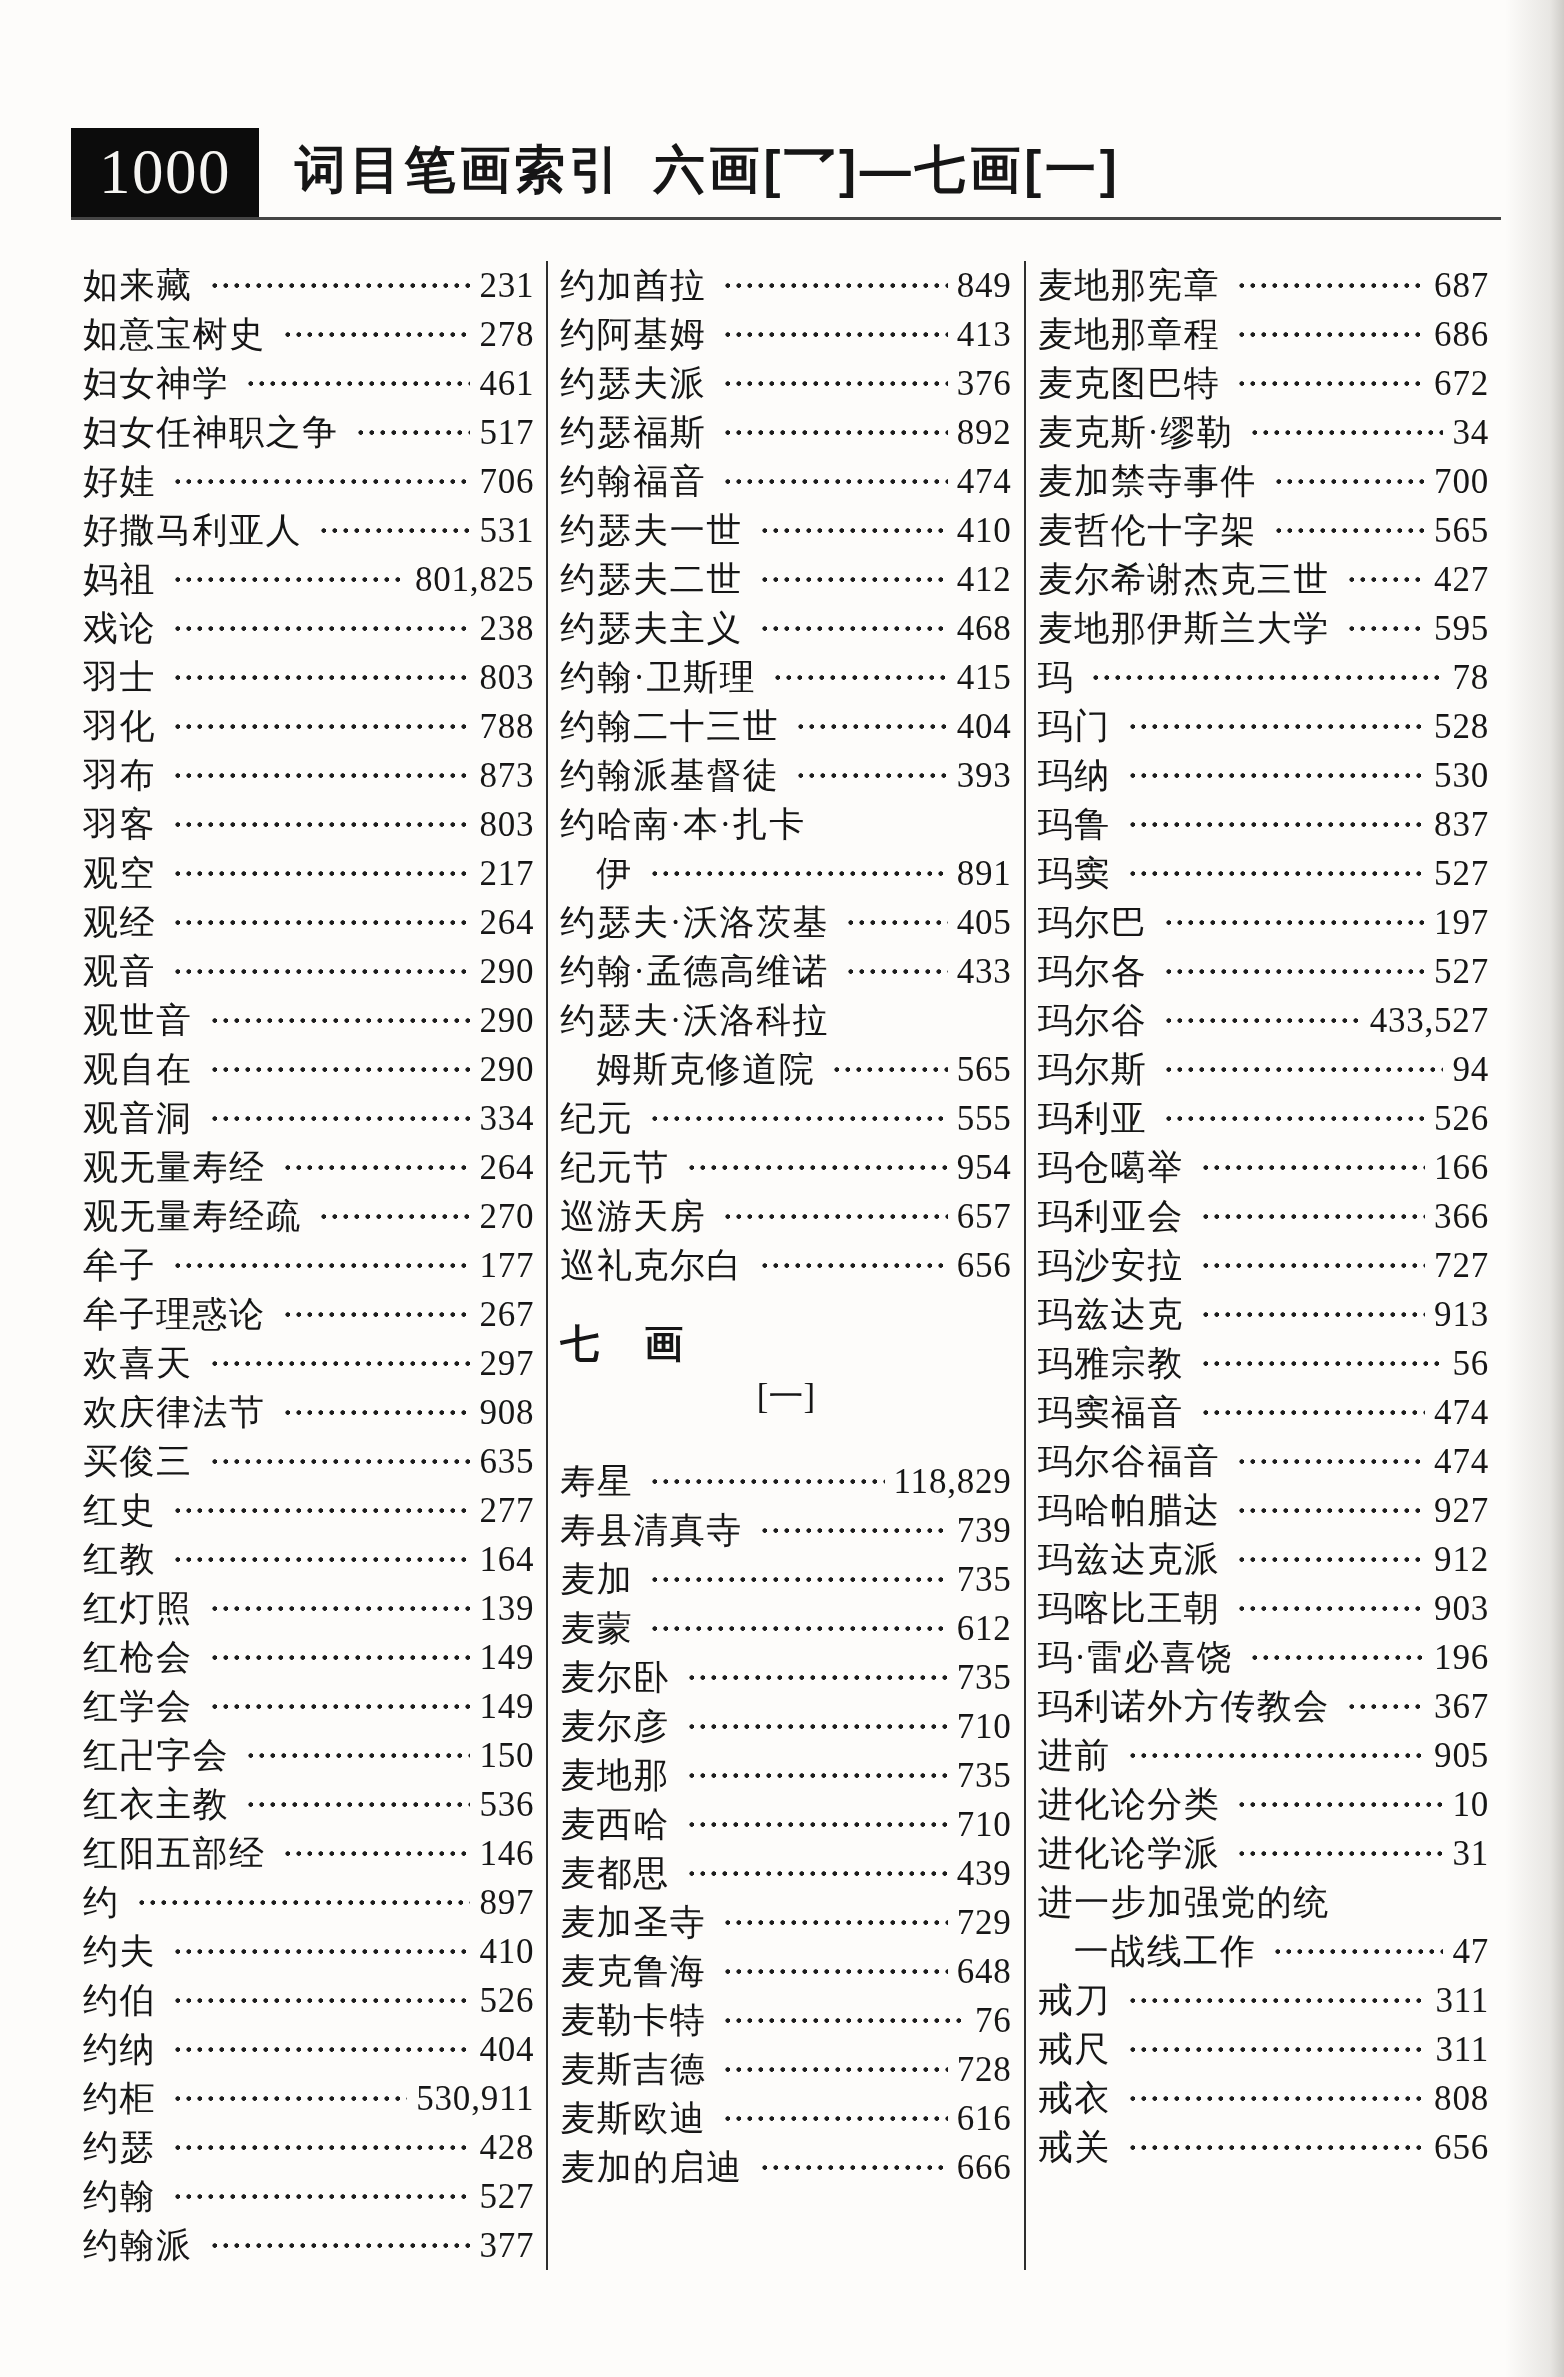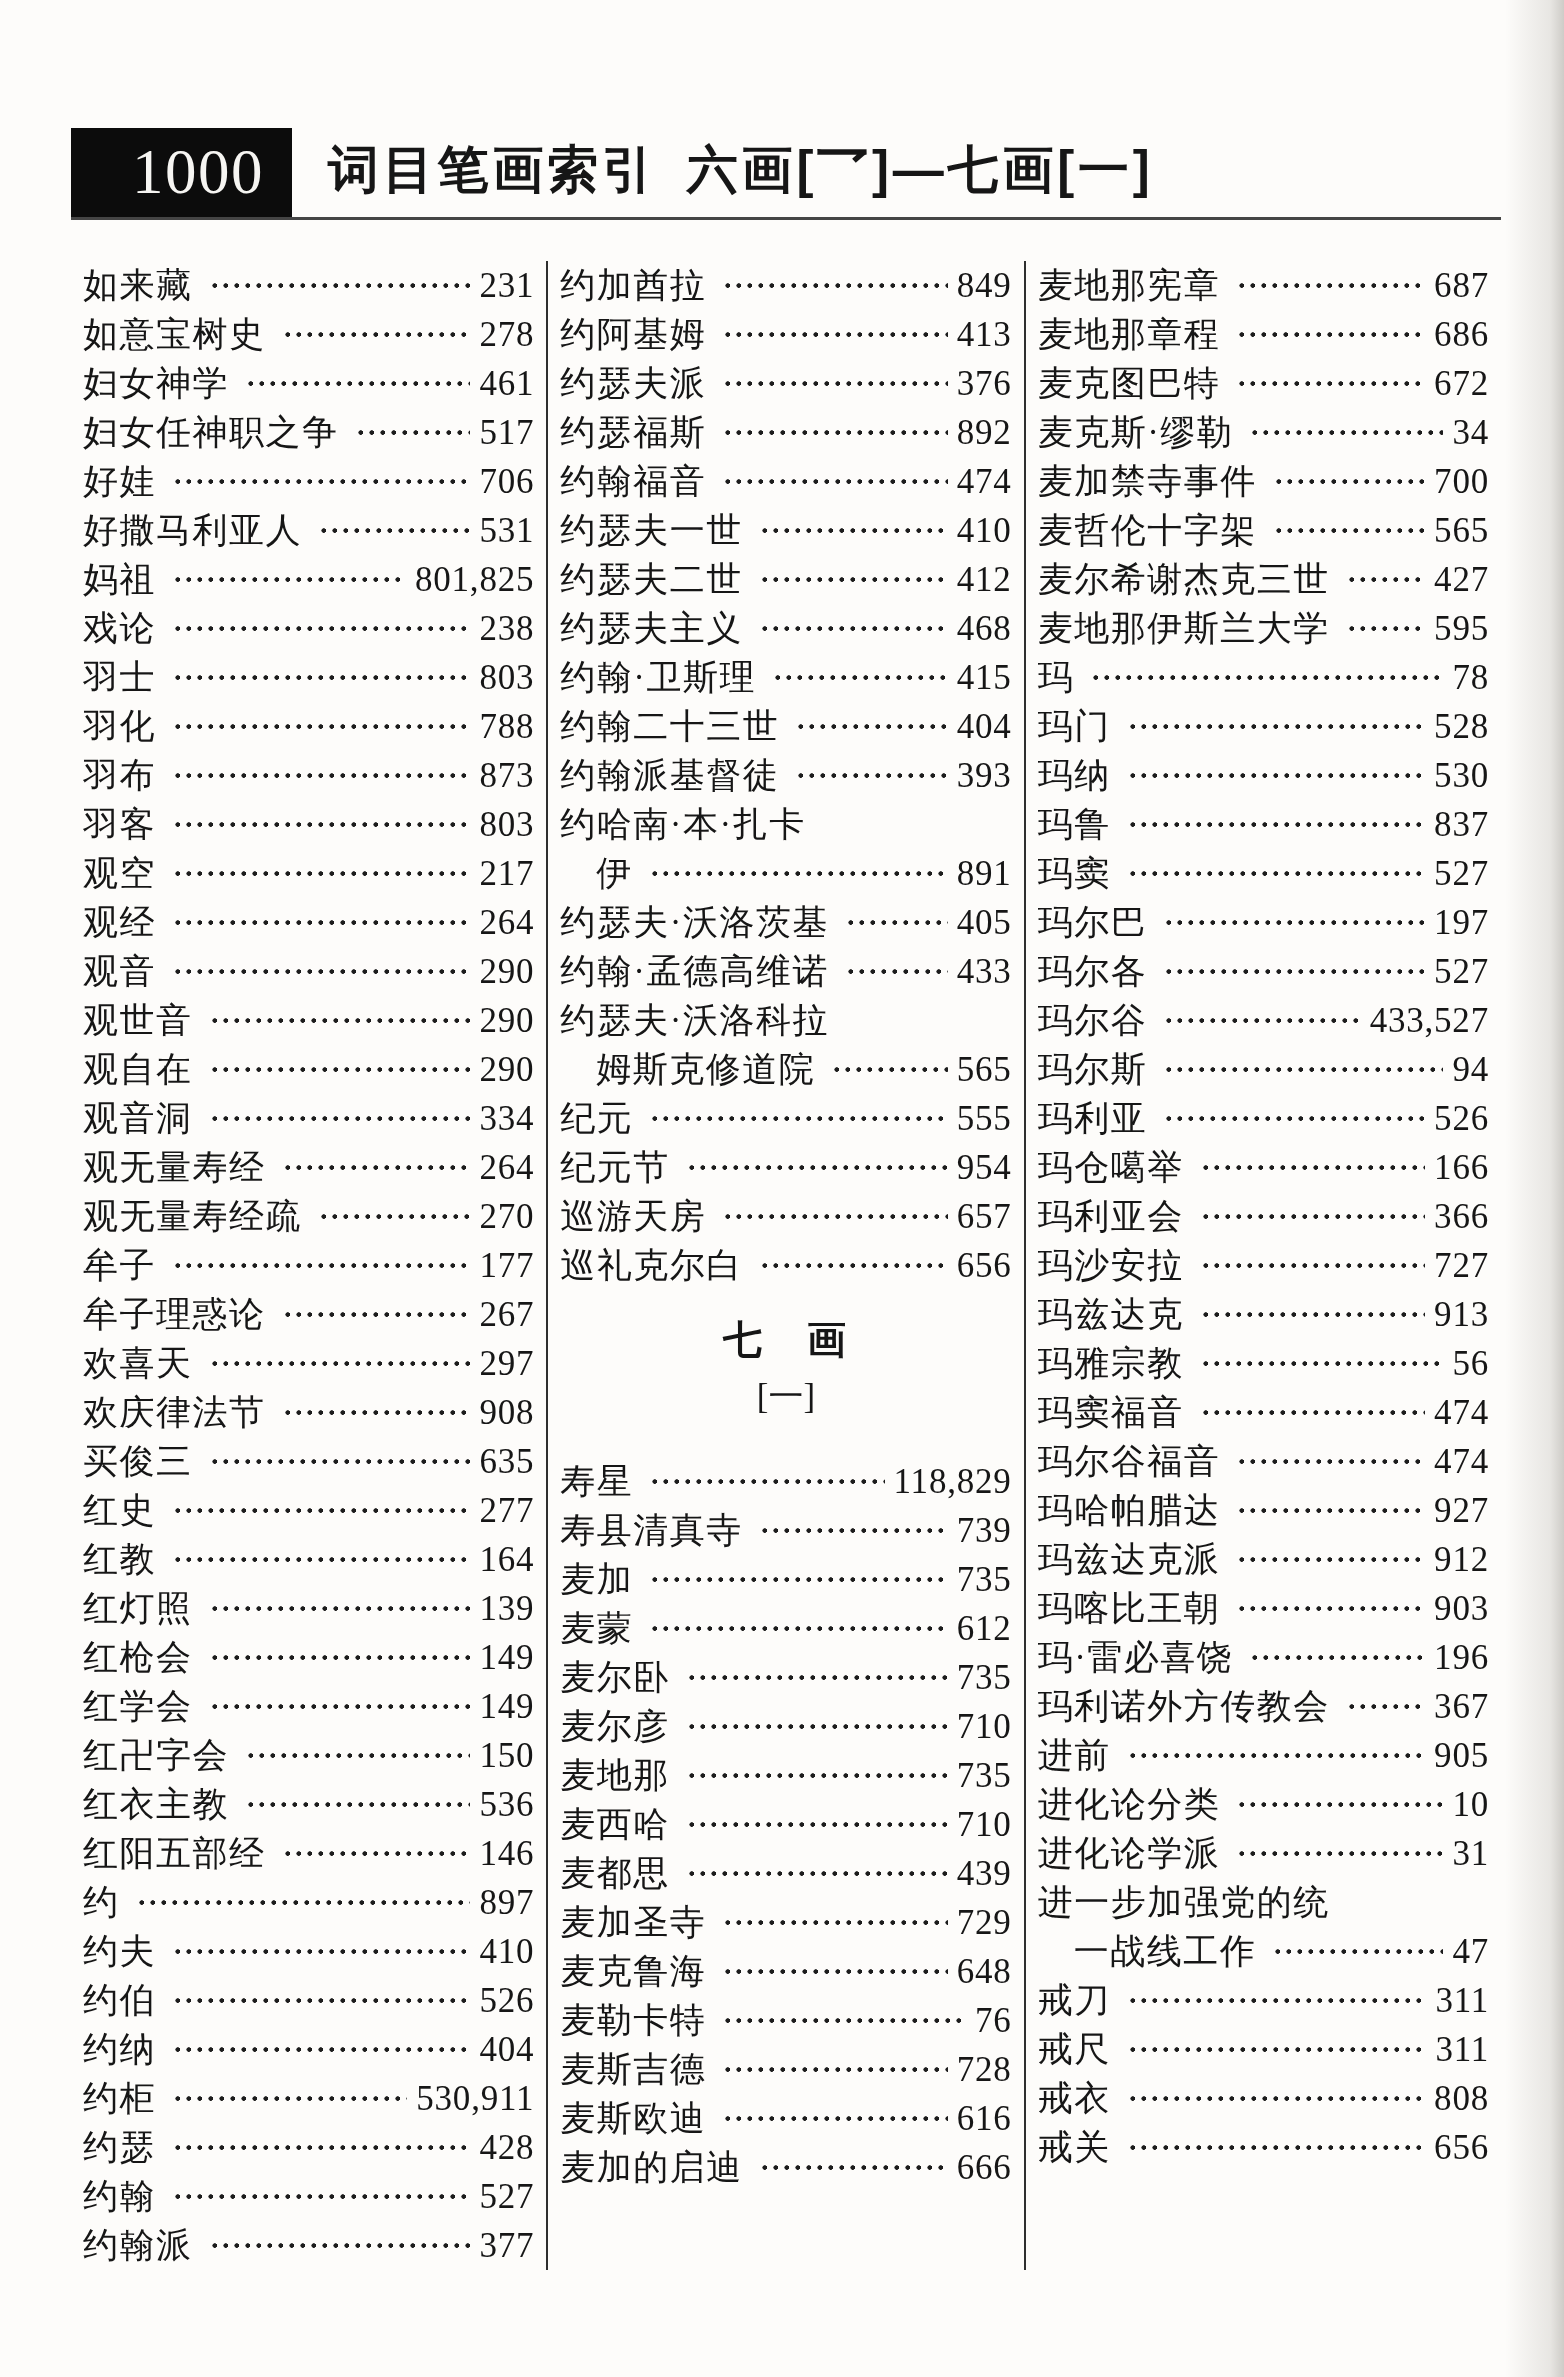--- a/index.html
+++ b/index.html
@@ -13,21 +13,21 @@
   }
   
   .header{
     position:absolute;left:71px;right:64px;top:128px;
     display:flex;align-items:flex-end;
     border-bottom:3.8px solid #454545;
   }
   .badge{
     width:188px;height:89px;background:#0c0c0c;color:#f6f5f2;
     display:flex;align-items:center;justify-content:center;
-    font-size:63px;letter-spacing:1.5px;padding-left:33px;
+    font-size:63px;letter-spacing:1.5px;
   }
   .htitle,.hrange{
     font-family:"Liberation Sans","DejaVu Sans",sans-serif;
     font-weight:700;font-size:51px;letter-spacing:3.8px;
     padding-bottom:12px;white-space:nowrap;
   }
   .htitle{margin-left:36px;}
   .hrange{margin-left:30px;}
   
   .body{
@@ -41,22 +41,22 @@
   .term{white-space:nowrap;letter-spacing:1.5px;}
   .cont .term{padding-left:36px;}
   .leader{
     flex:1 1 auto;min-width:18px;align-self:center;height:7.5px;
     margin:0 9px 0 18px;
     background-image:radial-gradient(circle at 3.8px 3.8px,#1c1c1c 2.1px,transparent 2.7px);
     background-size:11px 7.5px;background-repeat:repeat-x;
   }
   .page{white-space:nowrap;letter-spacing:0.8px;}
   .heading{
-    display:block;text-align:center;
-    font-family:Liberation Mono, monospace;
+    display:block;
+    font-family:Liberation Sans, sans-serif;
     font-weight:700;font-size:39px;line-height:49px;
     letter-spacing:3px;margin-top:28.5px;
   }
   .subheading{
     display:block;text-align:center;
     font-size:35px;line-height:49px;margin:4.5px 0 36px;
   }
   
   .edge{
     position:absolute;top:0;right:0;width:60px;height:100%;

